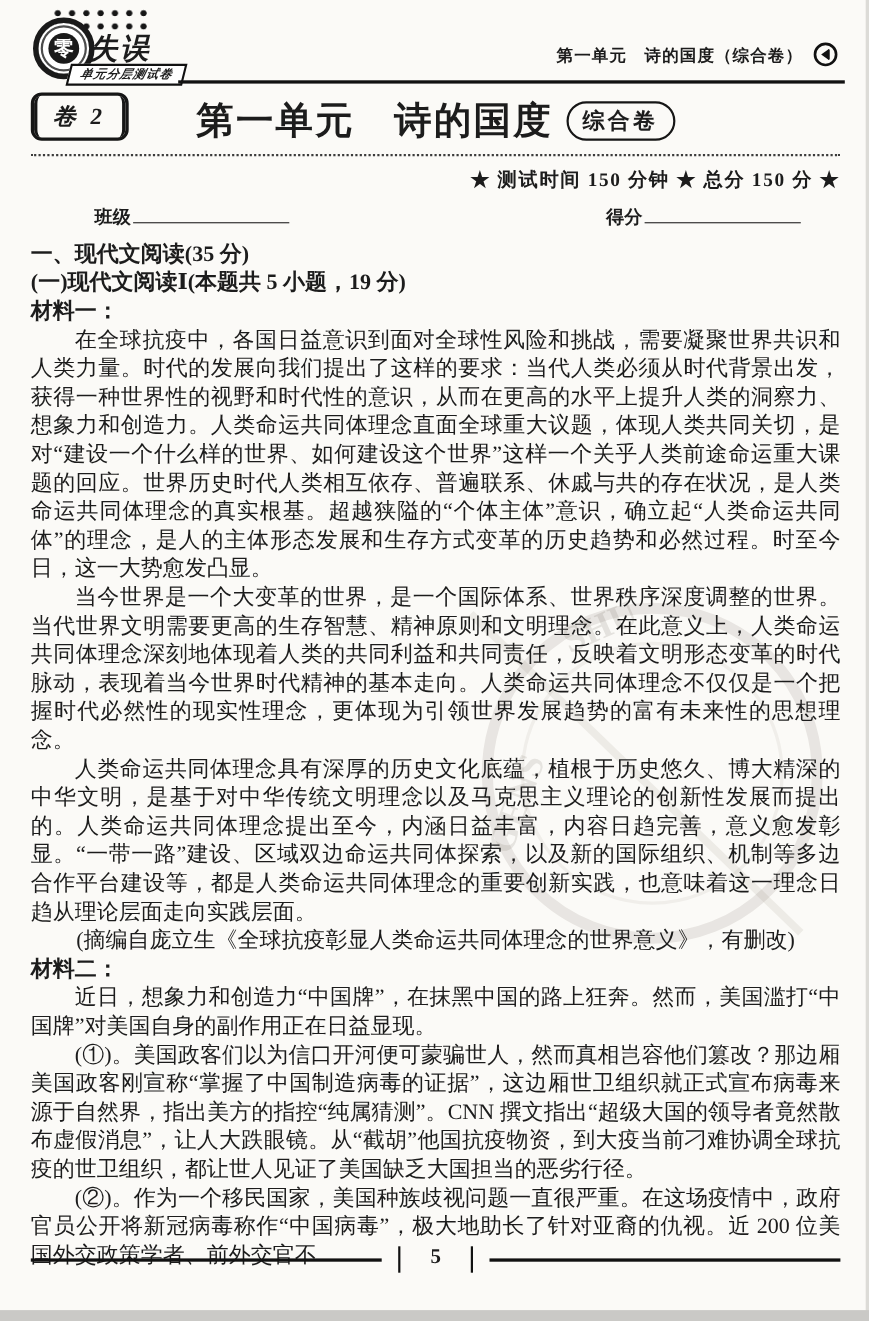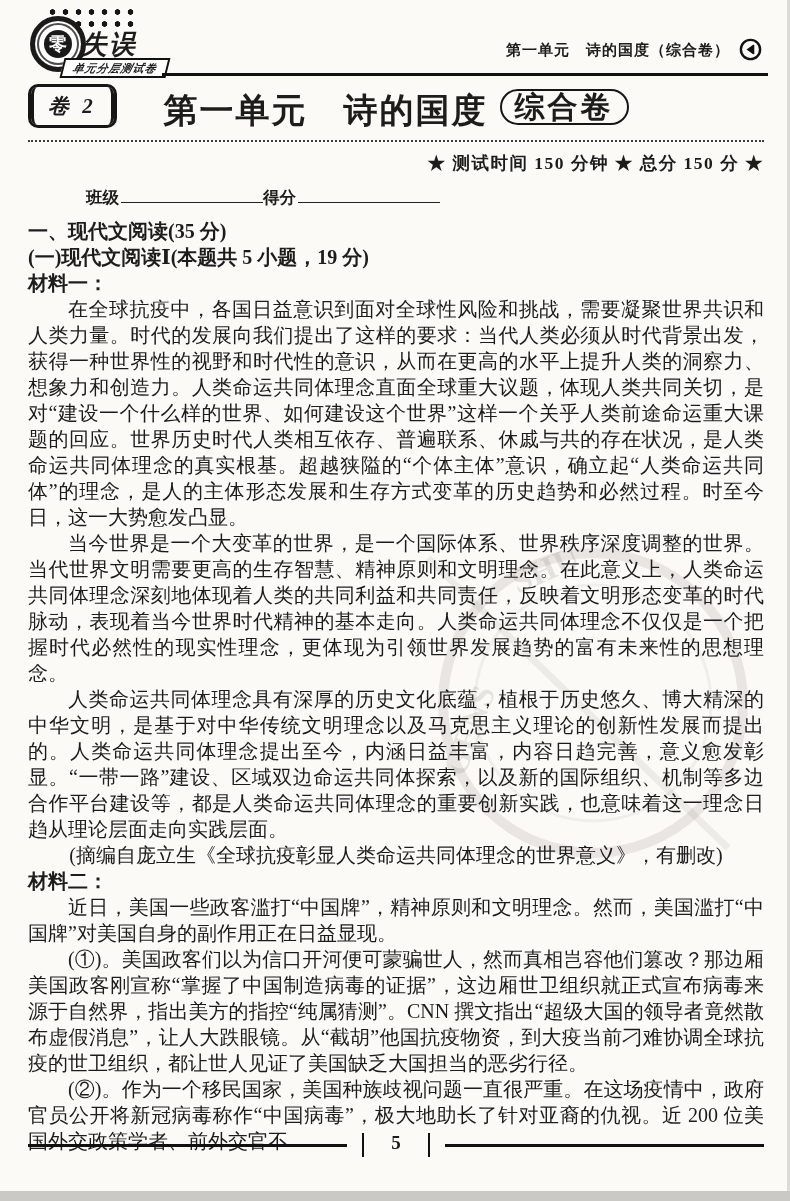--- a/index.html
+++ b/index.html
@@ -40,26 +40,26 @@
   .volume-badge {
     position:absolute; top:84px; left:28px; font-size:21px; font-weight:bold;
     padding:5px 17px; border:3px solid #161616; border-radius:10px; letter-spacing:4px;
     box-shadow:inset 7px 0 0 -4px #161616, inset -7px 0 0 -4px #161616; background:#fbfaf7;font-style:italic;
   }
 
   
   .sheet { position:absolute; left:28px; top:0; width:736px; }
   .title { margin:88px 0 0; text-align:center; font-size:34px; font-weight:bold; letter-spacing:2px; line-height:46px; }
   .title-tag {
-    display:inline-block; vertical-align:5px; margin-left:12px; font-size:30px; font-weight:bold;
+    display:inline-block; vertical-align:5px; margin-left:12px; font-size:20px; font-weight:bold;
     letter-spacing:3px; border:2.5px solid #161616; border-radius:22px; padding:1px 13px; line-height:30px;
   }
   .dotted-rule { margin-top:6px; border-top:2.5px dotted #3c3c3c; }
   .meta { margin-top:9px; text-align:right; font-size:17.5px; font-weight:bold; letter-spacing:1.5px; }
-  .fields { margin-top:10px; display:flex; justify-content:flex-start; padding:0 36px 0 58px; font-size:16.5px; font-weight:bold; }
+  .fields { margin-top:10px; display:flex; justify-content:space-between; padding:0 36px 0 58px; font-size:16.5px; font-weight:bold; }
   .field { white-space:nowrap; }
   .fline { display:inline-block; width:142px; border-bottom:1.7px solid #222; height:1em; margin-left:2px; }
 
   .body { margin-top:9px; font-size:16px; line-height:26px; text-align:justify; }
   .body h2, .body h3, .body p { margin:0; font-size:20px; line-height:26px; }
   .h-bold { font-weight:bold; }
   .para { text-indent:2em; }
   .attribution { text-align:center; }
 
   
@@ -120,21 +120,21 @@
 
     <div class="body">
       <h2 class="h-bold">一、现代文阅读(35 分)</h2>
       <h3 class="h-bold">(一)现代文阅读Ⅰ(本题共 5 小题，19 分)</h3>
       <p class="h-bold">材料一：</p>
       <p class="para">在全球抗疫中，各国日益意识到面对全球性风险和挑战，需要凝聚世界共识和人类力量。时代的发展向我们提出了这样的要求：当代人类必须从时代背景出发，获得一种世界性的视野和时代性的意识，从而在更高的水平上提升人类的洞察力、想象力和创造力。人类命运共同体理念直面全球重大议题，体现人类共同关切，是对“建设一个什么样的世界、如何建设这个世界”这样一个关乎人类前途命运重大课题的回应。世界历史时代人类相互依存、普遍联系、休戚与共的存在状况，是人类命运共同体理念的真实根基。超越狭隘的“个体主体”意识，确立起“人类命运共同体”的理念，是人的主体形态发展和生存方式变革的历史趋势和必然过程。时至今日，这一大势愈发凸显。</p>
       <p class="para">当今世界是一个大变革的世界，是一个国际体系、世界秩序深度调整的世界。当代世界文明需要更高的生存智慧、精神原则和文明理念。在此意义上，人类命运共同体理念深刻地体现着人类的共同利益和共同责任，反映着文明形态变革的时代脉动，表现着当今世界时代精神的基本走向。人类命运共同体理念不仅仅是一个把握时代必然性的现实性理念，更体现为引领世界发展趋势的富有未来性的思想理念。</p>
       <p class="para">人类命运共同体理念具有深厚的历史文化底蕴，植根于历史悠久、博大精深的中华文明，是基于对中华传统文明理念以及马克思主义理论的创新性发展而提出的。人类命运共同体理念提出至今，内涵日益丰富，内容日趋完善，意义愈发彰显。“一带一路”建设、区域双边命运共同体探索，以及新的国际组织、机制等多边合作平台建设等，都是人类命运共同体理念的重要创新实践，也意味着这一理念日趋从理论层面走向实践层面。</p>
       <p class="attribution">(摘编自庞立生《全球抗疫彰显人类命运共同体理念的世界意义》，有删改)</p>
       <p class="h-bold">材料二：</p>
-      <p class="para">近日，美国一些政客滥打“中国牌”，精神原则和文明理念。然而，美国滥打“中国牌”对美国自身的副作用正在日益显现。</p>
+      <p class="para">近日，想象力和创造力“中国牌”，在抹黑中国的路上狂奔。然而，美国滥打“中国牌”对美国自身的副作用正在日益显现。</p>
       <p class="para">(①)。美国政客们以为信口开河便可蒙骗世人，然而真相岂容他们篡改？那边厢美国政客刚宣称“掌握了中国制造病毒的证据”，这边厢世卫组织就正式宣布病毒来源于自然界，指出美方的指控“纯属猜测”。CNN 撰文指出“超级大国的领导者竟然散布虚假消息”，让人大跌眼镜。从“截胡”他国抗疫物资，到大疫当前刁难协调全球抗疫的世卫组织，都让世人见证了美国缺乏大国担当的恶劣行径。</p>
       <p class="para">(②)。作为一个移民国家，美国种族歧视问题一直很严重。在这场疫情中，政府官员公开将新冠病毒称作“中国病毒”，极大地助长了针对亚裔的仇视。近 200 位美国外交政策学者、前外交官不</p>
     </div>
   </div>
 
   <div class="footer">
     <span class="frule"></span>
     <span class="ftick"></span>
     <span class="fnum">5</span>
     <span class="ftick"></span>

